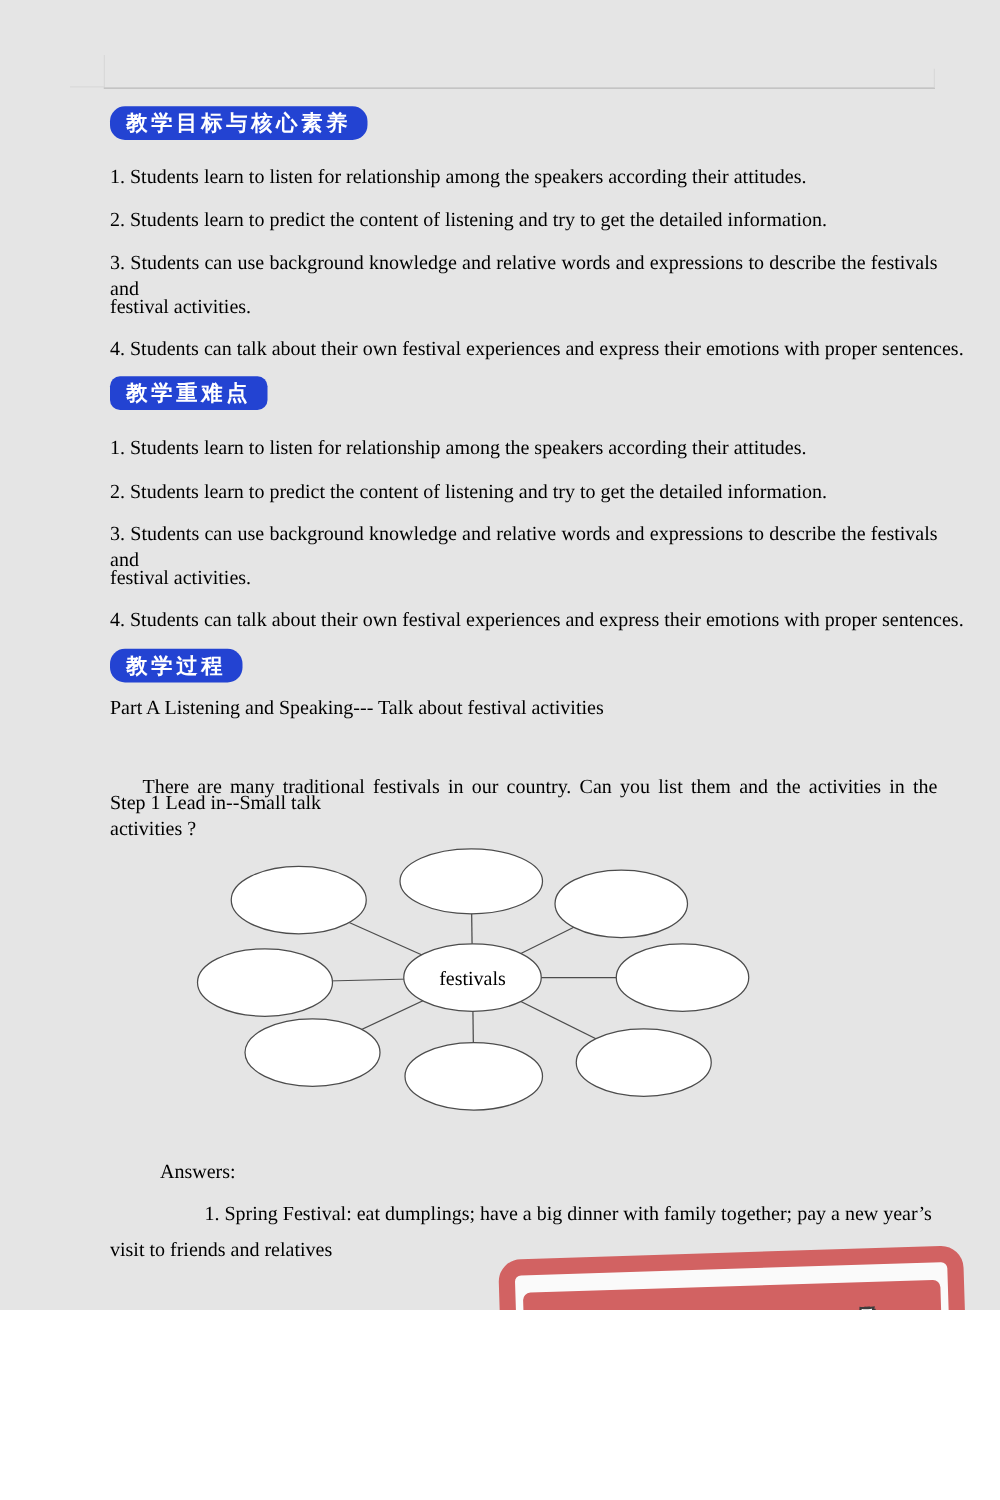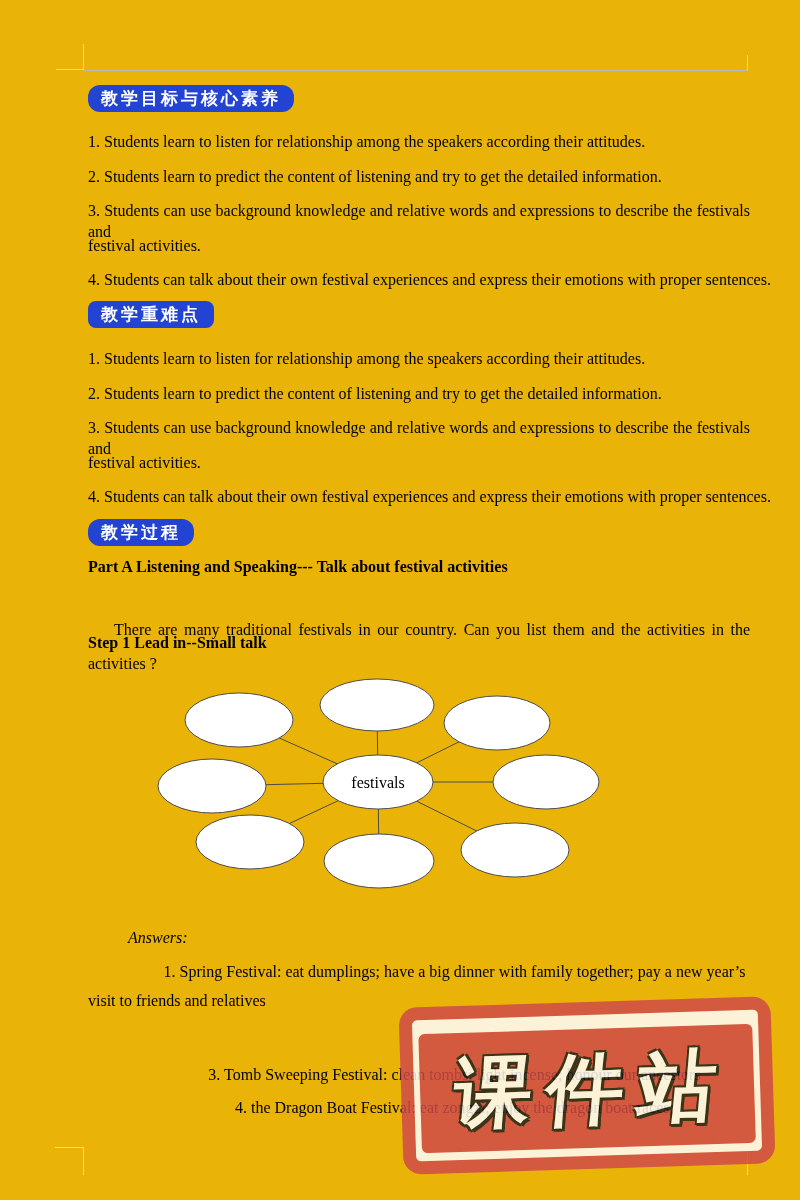--- a/index.html
+++ b/index.html
@@ -1,20 +1,20 @@
 <!DOCTYPE html>
 <html><head>
 <meta charset="utf-8">
 <style>
   html,body{margin:0;padding:0;}
   body{
     width:800px;height:1200px;background:#ffffff;
     font-family:"Liberation Serif", serif;color:#000;
   }
-  #canvas{position:relative;width:800px;height:1200px;overflow:hidden;background:#eab308;}
+  #canvas{position:relative;width:800px;height:1048px;overflow:hidden;background:#e5e5e5;}
 
   
   .pb{position:absolute;background:#b9b9b9;}
   .pb.light{background:#d9d9d9;}
 
   
   .badge{
     position:absolute;left:88px;height:27px;line-height:27px;
     background:#2343d2;color:#fff;border-radius:12px;
     padding:0 13px;font-family:"Liberation Sans", sans-serif;
@@ -23,21 +23,21 @@
 
   
   .tline{
     position:absolute;left:88px;width:662px;
     font-size:16px;line-height:21px;white-space:nowrap;
   }
   .tline.wrapfit{white-space:normal;}
   .tline.stretch{
     white-space:normal;text-align:justify;text-align-last:justify;
   }
-  .tline.b{font-weight:bold;}
+  .tline.b{font-weight:normal;}
   .ind26{text-indent:26px;}
   .ind40{text-indent:40px;}
   .ind71{text-indent:71px;text-align:center;}
   .it{font-style:italic;}
 
   
   #diagram{position:absolute;left:140px;top:676px;}
   #diagram ellipse{fill:#ffffff;stroke:#4c4c4c;stroke-width:1;}
   #diagram line{stroke:#4c4c4c;stroke-width:1;}
   #diagram text{font-family:"Liberation Serif", serif;font-size:16px;}
@@ -114,21 +114,21 @@
     <ellipse cx="357" cy="47" rx="53" ry="27"></ellipse>
     <ellipse cx="72" cy="110" rx="54" ry="27"></ellipse>
     <ellipse cx="406" cy="106" rx="53" ry="27"></ellipse>
     <ellipse cx="110" cy="166" rx="54" ry="27"></ellipse>
     <ellipse cx="239" cy="185" rx="55" ry="27"></ellipse>
     <ellipse cx="375" cy="174" rx="54" ry="27"></ellipse>
     <ellipse cx="238" cy="106" rx="55" ry="27"></ellipse>
     <text x="238" y="112" text-anchor="middle">festivals</text>
   </svg>
 
-  <div class="tline ind40" style="top:927px;font-style:italic;">Answers:</div>
+  <div class="tline ind40" style="top:927px;">Answers:</div>
   <div class="tline wrapfit ind71" style="top:961px;">1. Spring Festival: eat dumplings; have a big dinner with family together; pay a new year’s</div>
   <div class="tline" style="top:990px;">visit to friends and relatives</div>
   <div class="tline ind71" style="top:1064px;">3. Tomb Sweeping Festival: clean tombs; light incense; honour our ancestors</div>
   <div class="tline ind71" style="top:1097px;">4. the Dragon Boat Festival: eat zongzi; enjoy the dragon boat races;</div>
 
   <div class="stamp">
     <div class="stamp-frame"></div>
     <div class="stamp-fill">
       <span class="stamp-text">课件站</span>
     </div>

